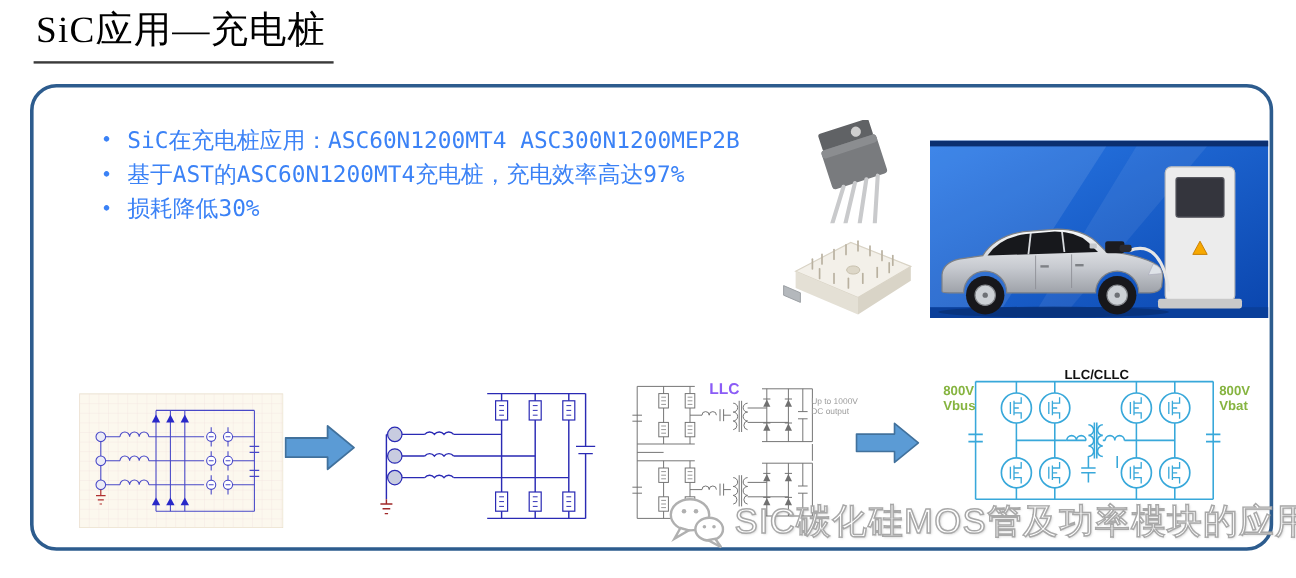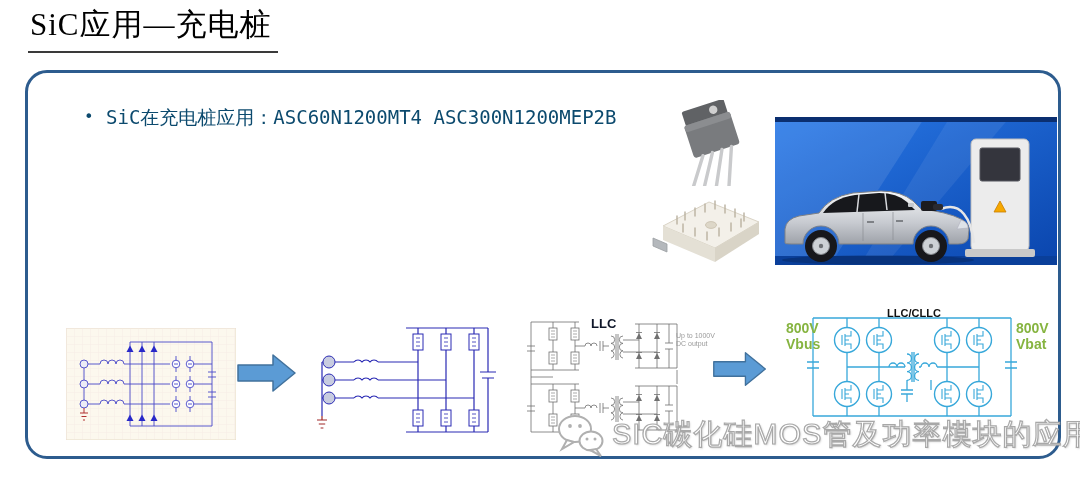--- a/index.html
+++ b/index.html
@@ -4,47 +4,49 @@
 <style>
   html,body{margin:0;padding:0;background:#fff;}
   .page{position:relative;width:1080px;height:482px;background:#ffffff;overflow:hidden;
         font-family:"Liberation Sans","DejaVu Sans",sans-serif;}
   .title{position:absolute;left:28px;top:4px;font-family:"Liberation Serif","DejaVu Serif",serif;
          font-size:31px;color:#000;letter-spacing:1px;border-bottom:2px solid #3a3a3a;
          padding:0 6px 5px 2px;display:inline-block;}
   .panel{position:absolute;left:25px;top:70px;width:1030px;height:383px;
          border:3px solid #2d5c8e;border-radius:22px;background:#fff;}
   .bullets{position:absolute;left:78px;top:103px;width:580px;margin:0;padding:0;list-style:none;
-           font-family:"DejaVu Sans Mono","DejaVu Sans",sans-serif;font-size:19px;color:#0c4a6e;}
+           font-family:"DejaVu Sans Mono","DejaVu Sans",sans-serif;font-size:19px;color:#3b82f6;}
   .bullets li{position:relative;padding-left:28px;line-height:28.5px;white-space:nowrap;}
   .bullets li::before{content:"•";position:absolute;left:6px;font-size:16px;}
   .img-abs{position:absolute;}
   .overlay{position:absolute;font-family:"Liberation Sans","DejaVu Sans",sans-serif;}
-  .llc-label{left:591px;top:316px;font-size:13px;font-weight:bold;color:#0f172a;}
+  .llc-label{left:591px;top:316px;font-size:13px;font-weight:bold;color:#8b5cf6;}
   .llc-note{left:676px;top:332px;font-size:7px;color:#9a9a9a;white-space:pre-line;line-height:1.2;}
   .cllc-label{left:869px;top:307px;font-size:11px;font-weight:bold;color:#111;width:90px;text-align:center;}
-  .vlabel{font-size:14px;font-weight:bold;color:#86b440;white-space:pre-line;line-height:1.15;}
+  .vlabel{font-size:11px;font-weight:bold;color:#86b440;white-space:pre-line;line-height:1.15;}
   .vbus{left:786px;top:320px;}
   .vbat{left:1016px;top:320px;}
   .watermark{position:absolute;left:556px;top:411px;height:48px;display:flex;align-items:center;
              gap:8px;z-index:6;}
   .watermark .wm-text{font-size:29px;letter-spacing:1px;color:#ffffff;
       -webkit-text-stroke:1.2px #a8a8a8;text-shadow:1px 1px 2px rgba(130,130,130,.45);white-space:nowrap;}
 </style>
 </head>
 <body>
 
 <div class="page">
 
   <div class="title">SiC应用—充电桩</div>
 
   <div class="panel"></div>
 
   <ul class="bullets">
     <li>SiC在充电桩应用：ASC60N1200MT4 ASC300N1200MEP2B</li>
+    <li>基于AST的ASC60N1200MT4充电桩，充电效率高达97%</li>
+    <li>损耗降低30%</li>
   </ul>
 
   <svg class="img-abs" style="left:645px;top:100px;" width="120" height="86" viewBox="0 0 120 86">
     <g transform="translate(66,32) rotate(-18)">
       <rect x="-22" y="-28" width="44" height="15" rx="2" fill="#606265"></rect>
       <circle cx="9" cy="-20.5" r="4.2" fill="#cfcfcf"></circle>
       <rect x="-24" y="-14" width="48" height="34" rx="3" fill="#797b7e"></rect>
       <rect x="-24" y="-14" width="48" height="7" rx="3" fill="#8b8d90"></rect>
       <g stroke="#c9cacc" stroke-width="3.4" stroke-linecap="round">
         <path d="M-15,20 L-36,50"></path>

